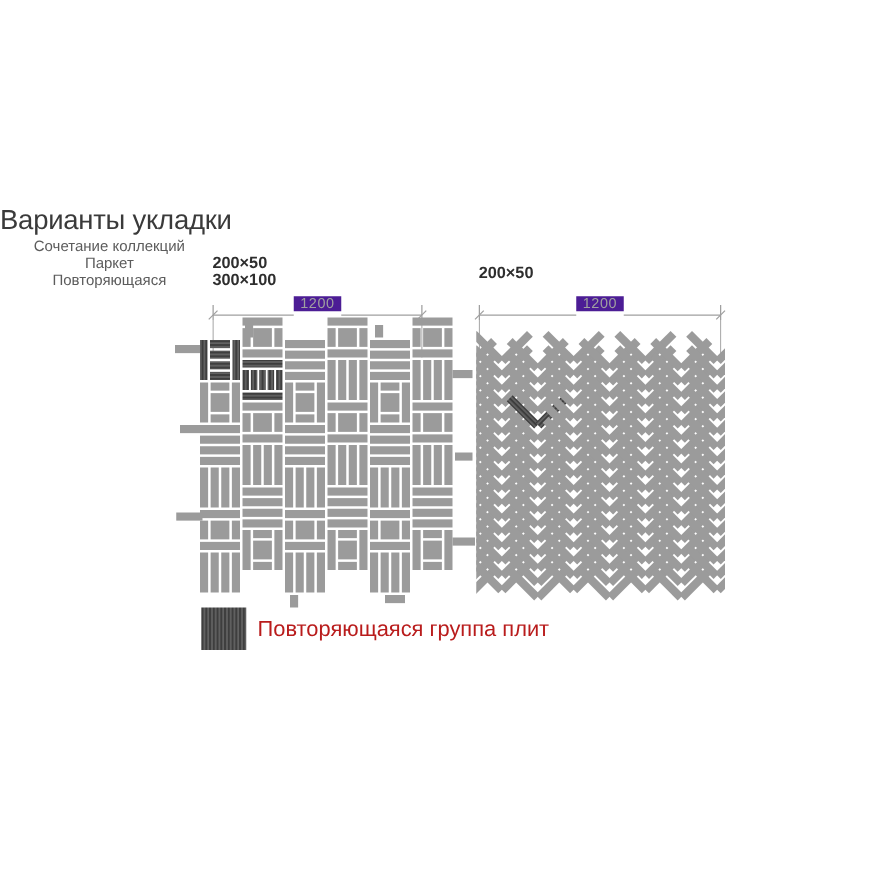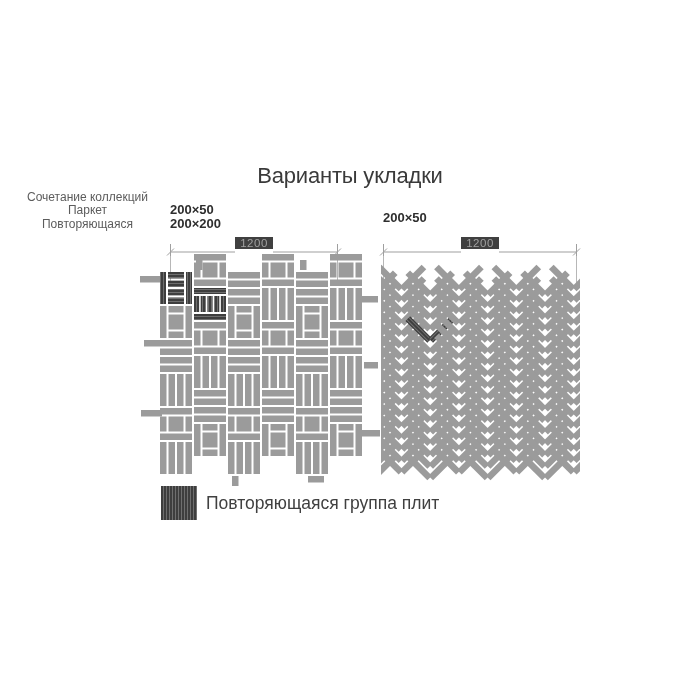--- a/index.html
+++ b/index.html
@@ -2,45 +2,45 @@
 <html><head>
 <meta charset="utf-8">
 <style>
   html,body{margin:0;padding:0;background:#fff;}
   .canvas{
     position:relative;width:700px;height:700px;background:#ffffff;overflow:hidden;
     font-family:"Liberation Sans",sans-serif;
   }
   .page-title{
     position:absolute;left:0;top:163px;width:700px;margin:0;
-    text-align:center;font-size:22px;font-weight:400;letter-spacing:-0.2px;
+    text-align:left;font-size:22px;font-weight:400;letter-spacing:-0.2px;
     color:#3a3a3a;
   }
   .collections{
     position:absolute;left:18px;top:191px;width:139px;
     text-align:center;font-size:12px;line-height:13.3px;color:#5c5c5c;
   }
   .sizes-left{
     position:absolute;left:170px;top:203px;
     font-size:13px;font-weight:bold;line-height:14px;color:#2e2e2e;
   }
   .sizes-right{
     position:absolute;left:383px;top:211px;
     font-size:13px;font-weight:bold;line-height:14px;color:#2e2e2e;
   }
   .dim-label{
     position:absolute;top:237px;text-align:center;
     font-size:11.5px;color:#a0a0a0;letter-spacing:0.5px;
   }
-  .dim-label span{background:#404040;padding:0 5px;}
+  .dim-label span{background:#4c1d95;padding:0 5px;}
   .dim-label.left{left:170px;width:168px;}
   .dim-label.right{left:383px;width:194px;}
   .legend-label{
     position:absolute;left:206px;top:493px;
-    font-size:17.5px;color:#404040;
+    font-size:17.5px;color:#b91c1c;
   }
   #diagram-svg{position:absolute;left:0;top:0;}
 </style>
 </head>
 <body>
 
 <div class="canvas">
 
   <svg id="diagram-svg" width="700" height="700" viewBox="0 0 700 700">
       <defs>
@@ -1076,21 +1076,21 @@
   <h1 class="page-title">Варианты укладки</h1>
 
   <div class="collections">
     <div>Сочетание коллекций</div>
     <div>Паркет</div>
     <div>Повторяющаяся</div>
   </div>
 
   <div class="sizes-left">
     <div>200×50</div>
-    <div>200×200</div>
+    <div>300×100</div>
   </div>
 
   <div class="sizes-right">
     <div>200×50</div>
   </div>
 
   <div class="dim-label left">
     <span>1200</span>
   </div>
   <div class="dim-label right">

